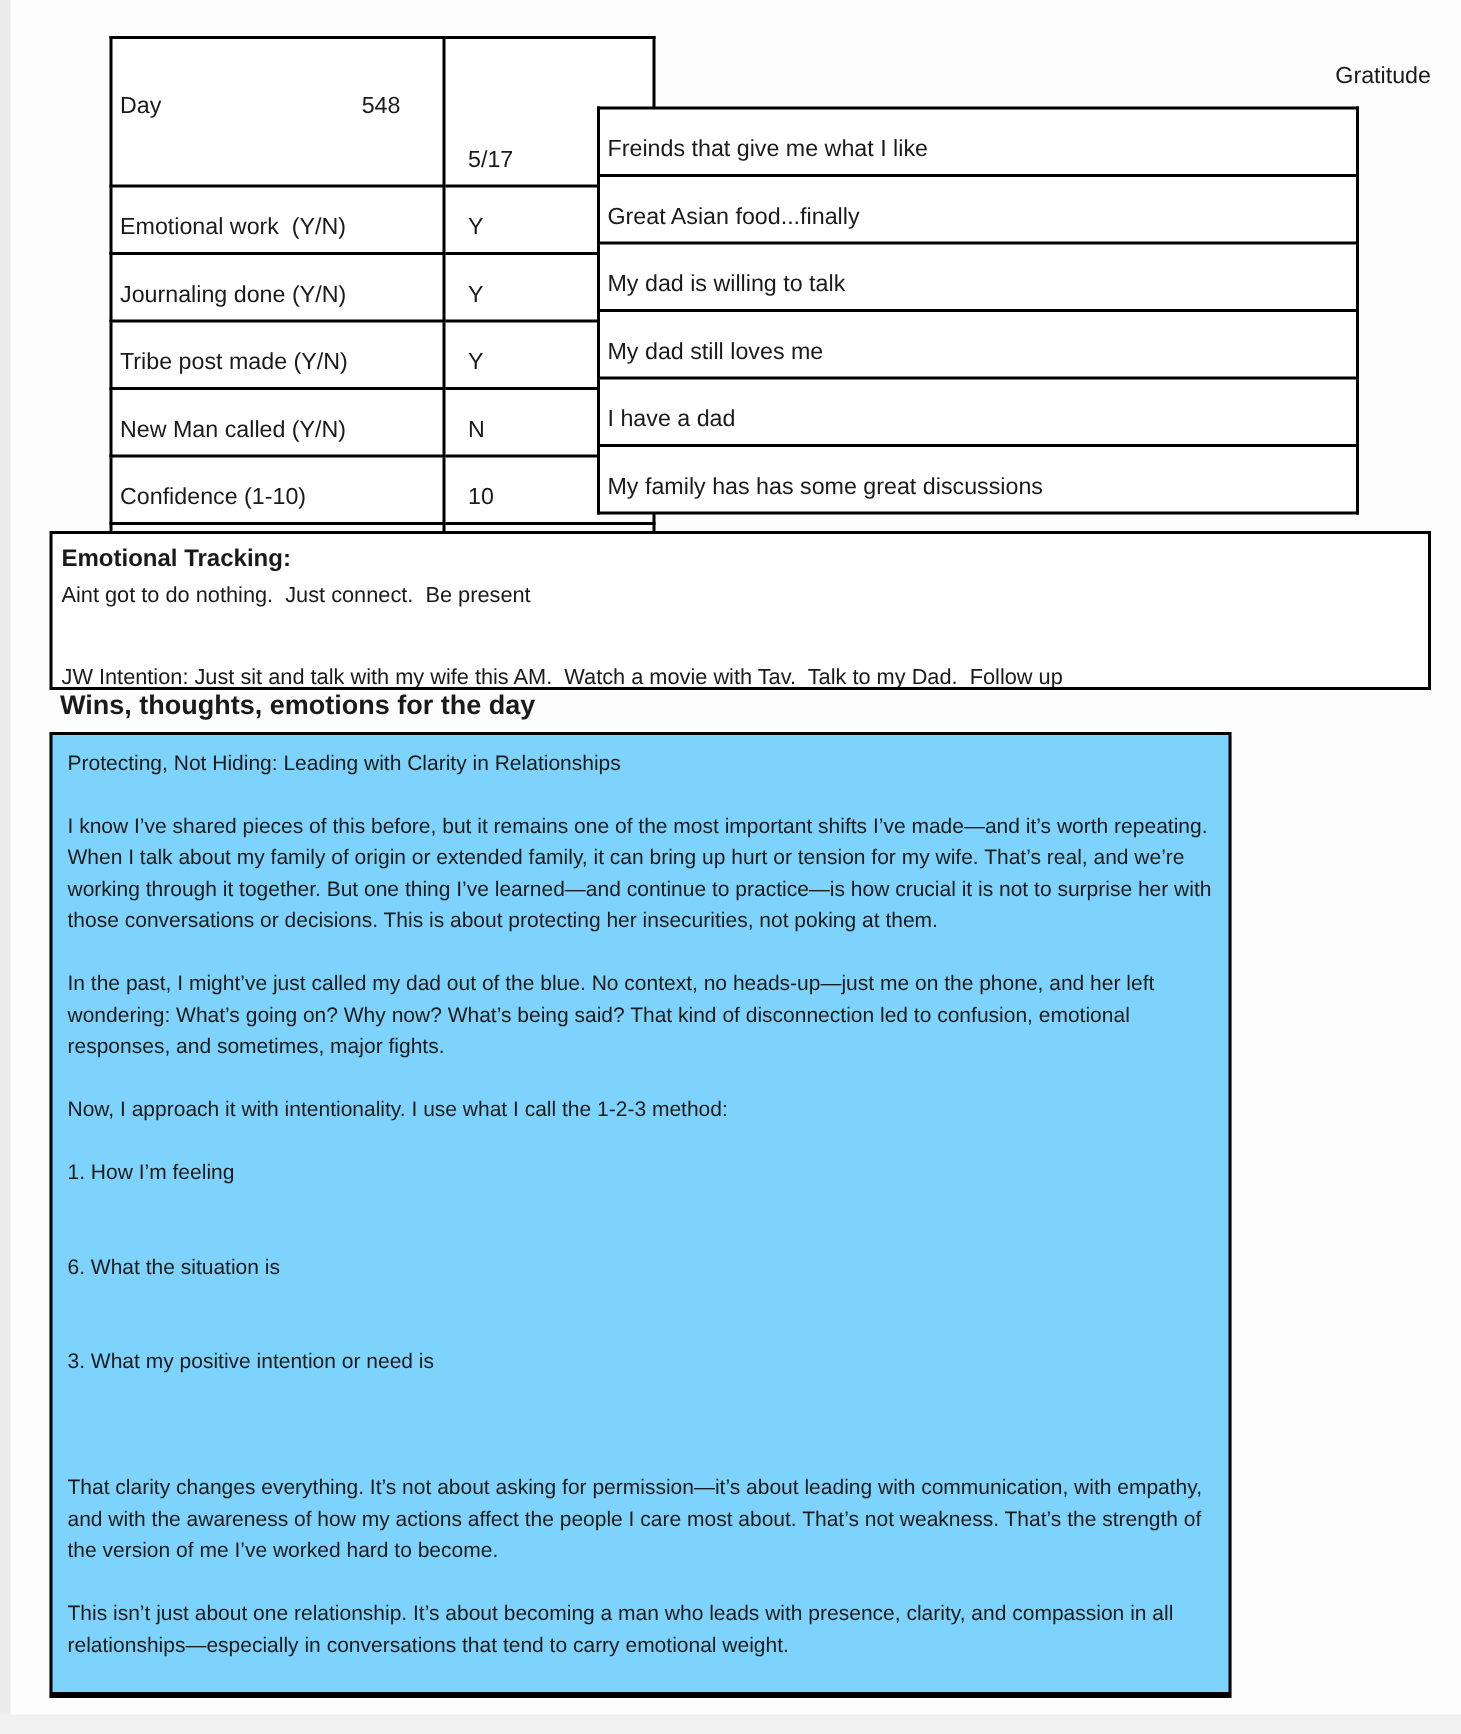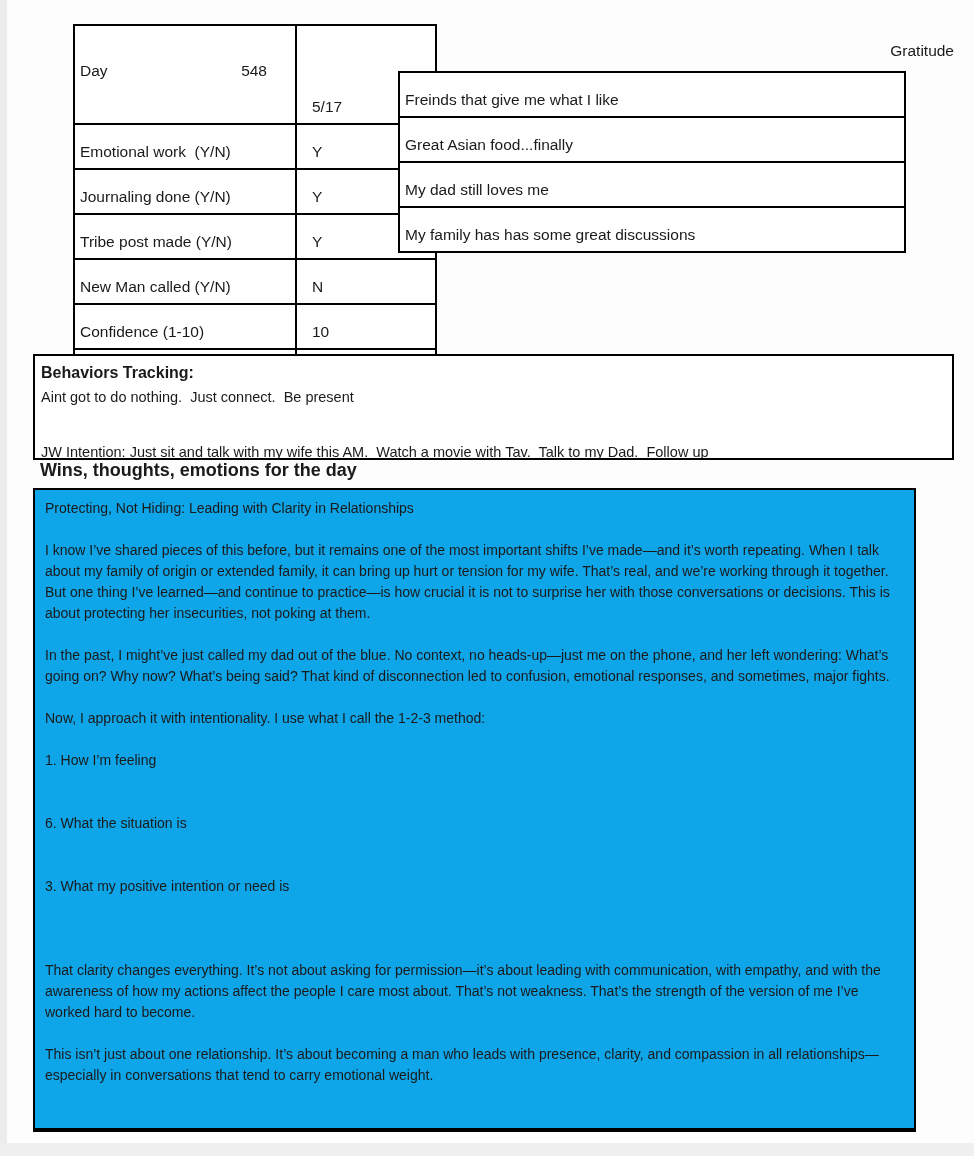--- a/index.html
+++ b/index.html
@@ -42,23 +42,23 @@
   .behaviors .jw{
     position:absolute;left:6px;top:86px;font-size:14.5px;line-height:21px;
     white-space:pre;width:940px;
   }
 
   
   .wins-title{
     position:absolute;left:40px;top:460px;font-size:18px;font-weight:bold;
   }
   .journal{
-    position:absolute;left:33px;top:488px;width:883px;height:644px;
+    position:absolute;left:33px;top:488px;width:788px;height:644px;
     box-sizing:border-box;border:2px solid #000;border-bottom-width:4px;
-    background:#0ea5e9;overflow:hidden;padding:8px 10px;
+    background:#7dd3fc;overflow:hidden;padding:8px 10px;
   }
   .journal .blk{
     margin:0 0 21px 0;font-size:14px;line-height:21px;white-space:pre-wrap;
   }
   .journal .blk.step1,.journal .blk.step2{margin-bottom:42px;}
   .journal .blk.step3{margin-bottom:63px;}
   .journal .blk.last{margin-bottom:0;}
 </style>
 </head>
 <body>
@@ -111,30 +111,36 @@
 <div class="grat-title">Gratitude</div>
 <table class="sheet grat">
   <tbody>
       <tr>
         <td>Freinds that give me what I like</td>
       </tr>
   <tr>
         <td>Great Asian food...finally</td>
       </tr>
   <tr>
+        <td>My dad is willing to talk</td>
+      </tr>
+  <tr>
         <td>My dad still loves me</td>
+      </tr>
+  <tr>
+        <td>I have a dad</td>
       </tr>
   <tr>
         <td>My family has has some great discussions</td>
       </tr>
 </tbody>
   </table>
 
 <div class="behaviors">
-  <div class="bt">Behaviors Tracking:</div>
+  <div class="bt">Emotional Tracking:</div>
   <div class="bl">Aint got to do nothing.  Just connect.  Be present</div>
   <div class="jw">JW Intention: Just sit and talk with my wife this AM.  Watch a movie with Tav.  Talk to my Dad.  Follow up</div>
 </div>
 
 <div class="wins-title">Wins, thoughts, emotions for the day</div>
 
 <div class="journal">
   <div class="blk">Protecting, Not Hiding: Leading with Clarity in Relationships</div>
   <div class="blk">I know I’ve shared pieces of this before, but it remains one of the most important shifts I’ve made—and it’s worth repeating. When I talk about my family of origin or extended family, it can bring up hurt or tension for my wife. That’s real, and we’re working through it together. But one thing I’ve learned—and continue to practice—is how crucial it is not to surprise her with those conversations or decisions. This is about protecting her insecurities, not poking at them.</div>
   <div class="blk">In the past, I might’ve just called my dad out of the blue. No context, no heads-up—just me on the phone, and her left wondering: What’s going on? Why now? What’s being said? That kind of disconnection led to confusion, emotional responses, and sometimes, major fights.</div>

